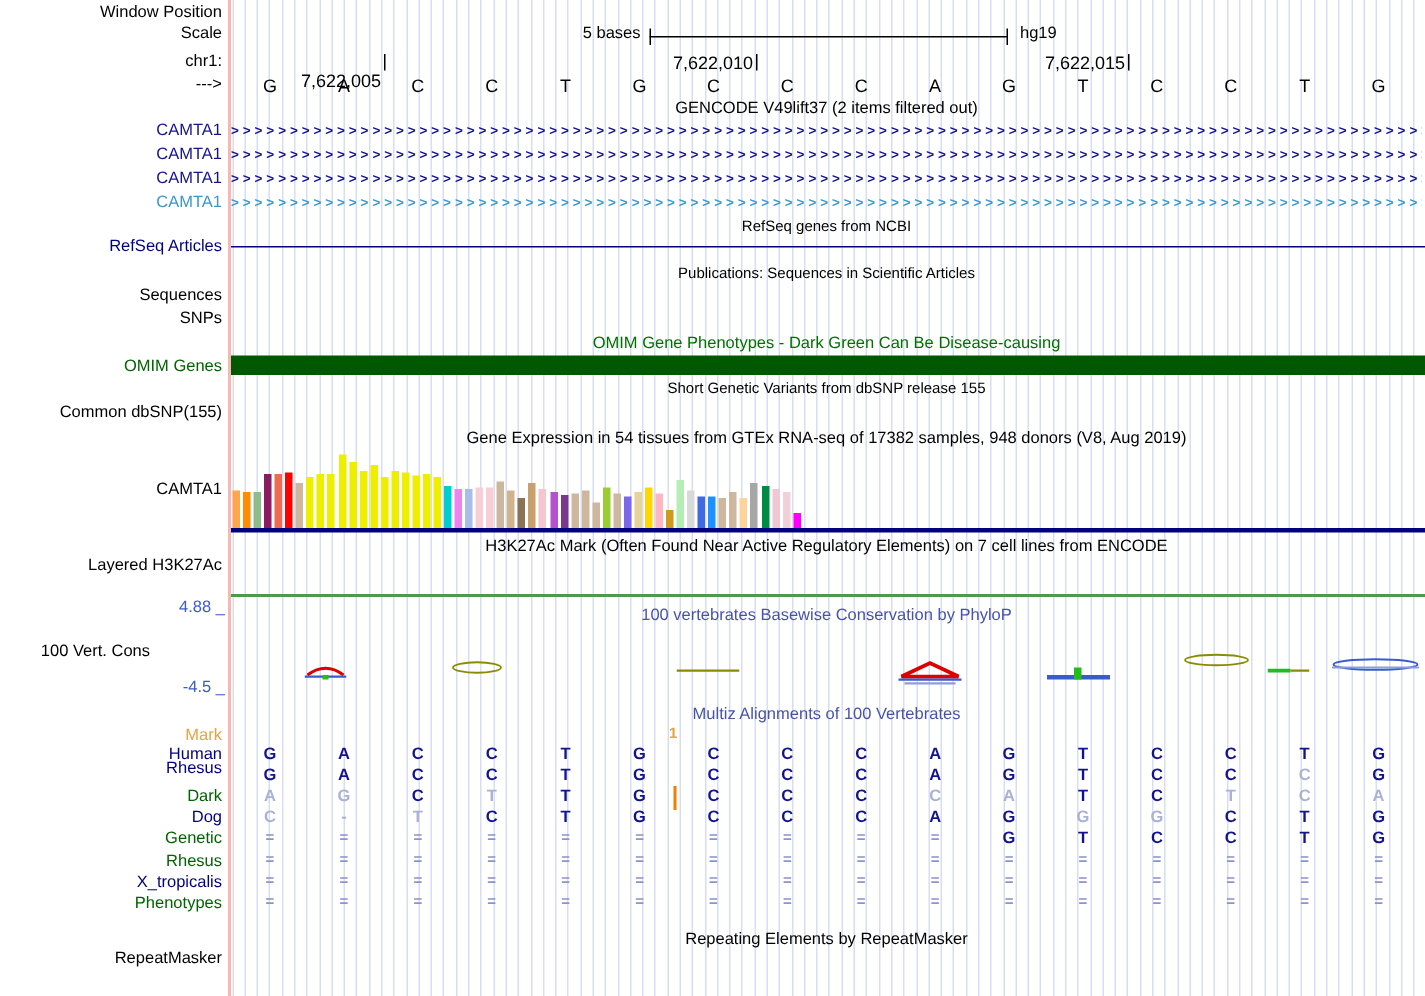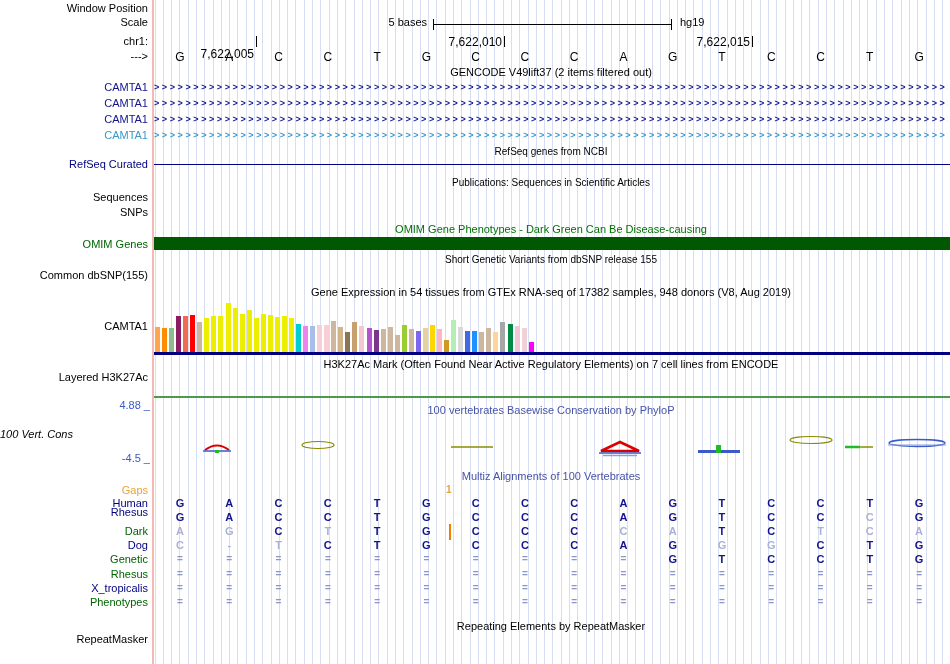--- a/index.html
+++ b/index.html
@@ -153,21 +153,21 @@
       <div class="abs" style="top: 66px; left: 152px; width: 798px; text-align: center; font-size: 11px;">GENCODE V49lift37 (2 items filtered out)</div>
       <div class="abs" style="top: 81px; left: 0px; width: 148px; text-align: right; font-size: 11px; color: rgb(19, 19, 140);">CAMTA1</div>
       <div class="abs chev" style="top: 81px; color: rgb(19, 19, 140);">&gt;&gt;&gt;&gt;&gt;&gt;&gt;&gt;&gt;&gt;&gt;&gt;&gt;&gt;&gt;&gt;&gt;&gt;&gt;&gt;&gt;&gt;&gt;&gt;&gt;&gt;&gt;&gt;&gt;&gt;&gt;&gt;&gt;&gt;&gt;&gt;&gt;&gt;&gt;&gt;&gt;&gt;&gt;&gt;&gt;&gt;&gt;&gt;&gt;&gt;&gt;&gt;&gt;&gt;&gt;&gt;&gt;&gt;&gt;&gt;&gt;&gt;&gt;&gt;&gt;&gt;&gt;&gt;&gt;&gt;&gt;&gt;&gt;&gt;&gt;&gt;&gt;&gt;&gt;&gt;&gt;&gt;&gt;&gt;&gt;&gt;&gt;&gt;&gt;&gt;&gt;&gt;&gt;&gt;&gt;&gt;&gt;&gt;&gt;&gt;&gt;&gt;&gt;&gt;&gt;&gt;&gt;&gt;&gt;&gt;&gt;&gt;&gt;&gt;&gt;&gt;&gt;&gt;&gt;&gt;&gt;&gt;&gt;&gt;&gt;&gt;&gt;&gt;&gt;&gt;</div>
       <div class="abs" style="top: 97px; left: 0px; width: 148px; text-align: right; font-size: 11px; color: rgb(19, 19, 140);">CAMTA1</div>
       <div class="abs chev" style="top: 97px; color: rgb(19, 19, 140);">&gt;&gt;&gt;&gt;&gt;&gt;&gt;&gt;&gt;&gt;&gt;&gt;&gt;&gt;&gt;&gt;&gt;&gt;&gt;&gt;&gt;&gt;&gt;&gt;&gt;&gt;&gt;&gt;&gt;&gt;&gt;&gt;&gt;&gt;&gt;&gt;&gt;&gt;&gt;&gt;&gt;&gt;&gt;&gt;&gt;&gt;&gt;&gt;&gt;&gt;&gt;&gt;&gt;&gt;&gt;&gt;&gt;&gt;&gt;&gt;&gt;&gt;&gt;&gt;&gt;&gt;&gt;&gt;&gt;&gt;&gt;&gt;&gt;&gt;&gt;&gt;&gt;&gt;&gt;&gt;&gt;&gt;&gt;&gt;&gt;&gt;&gt;&gt;&gt;&gt;&gt;&gt;&gt;&gt;&gt;&gt;&gt;&gt;&gt;&gt;&gt;&gt;&gt;&gt;&gt;&gt;&gt;&gt;&gt;&gt;&gt;&gt;&gt;&gt;&gt;&gt;&gt;&gt;&gt;&gt;&gt;&gt;&gt;&gt;&gt;&gt;&gt;&gt;&gt;&gt;</div>
       <div class="abs" style="top: 113px; left: 0px; width: 148px; text-align: right; font-size: 11px; color: rgb(19, 19, 140);">CAMTA1</div>
       <div class="abs chev" style="top: 113px; color: rgb(19, 19, 140);">&gt;&gt;&gt;&gt;&gt;&gt;&gt;&gt;&gt;&gt;&gt;&gt;&gt;&gt;&gt;&gt;&gt;&gt;&gt;&gt;&gt;&gt;&gt;&gt;&gt;&gt;&gt;&gt;&gt;&gt;&gt;&gt;&gt;&gt;&gt;&gt;&gt;&gt;&gt;&gt;&gt;&gt;&gt;&gt;&gt;&gt;&gt;&gt;&gt;&gt;&gt;&gt;&gt;&gt;&gt;&gt;&gt;&gt;&gt;&gt;&gt;&gt;&gt;&gt;&gt;&gt;&gt;&gt;&gt;&gt;&gt;&gt;&gt;&gt;&gt;&gt;&gt;&gt;&gt;&gt;&gt;&gt;&gt;&gt;&gt;&gt;&gt;&gt;&gt;&gt;&gt;&gt;&gt;&gt;&gt;&gt;&gt;&gt;&gt;&gt;&gt;&gt;&gt;&gt;&gt;&gt;&gt;&gt;&gt;&gt;&gt;&gt;&gt;&gt;&gt;&gt;&gt;&gt;&gt;&gt;&gt;&gt;&gt;&gt;&gt;&gt;&gt;&gt;&gt;&gt;</div>
       <div class="abs" style="top: 129px; left: 0px; width: 148px; text-align: right; font-size: 11px; color: rgb(58, 152, 204);">CAMTA1</div>
       <div class="abs chev" style="top: 129px; color: rgb(58, 152, 204);">&gt;&gt;&gt;&gt;&gt;&gt;&gt;&gt;&gt;&gt;&gt;&gt;&gt;&gt;&gt;&gt;&gt;&gt;&gt;&gt;&gt;&gt;&gt;&gt;&gt;&gt;&gt;&gt;&gt;&gt;&gt;&gt;&gt;&gt;&gt;&gt;&gt;&gt;&gt;&gt;&gt;&gt;&gt;&gt;&gt;&gt;&gt;&gt;&gt;&gt;&gt;&gt;&gt;&gt;&gt;&gt;&gt;&gt;&gt;&gt;&gt;&gt;&gt;&gt;&gt;&gt;&gt;&gt;&gt;&gt;&gt;&gt;&gt;&gt;&gt;&gt;&gt;&gt;&gt;&gt;&gt;&gt;&gt;&gt;&gt;&gt;&gt;&gt;&gt;&gt;&gt;&gt;&gt;&gt;&gt;&gt;&gt;&gt;&gt;&gt;&gt;&gt;&gt;&gt;&gt;&gt;&gt;&gt;&gt;&gt;&gt;&gt;&gt;&gt;&gt;&gt;&gt;&gt;&gt;&gt;&gt;&gt;&gt;&gt;&gt;&gt;&gt;&gt;&gt;&gt;</div>
       <div class="abs" style="top: 146px; left: 152px; width: 798px; text-align: center; font-size: 10px;">RefSeq genes from NCBI</div>
-      <div class="abs" style="top: 158px; left: 0px; width: 148px; text-align: right; font-size: 11px; color: rgb(0, 0, 128);">RefSeq Curated</div>
+      <div class="abs" style="top: 158px; left: 0px; width: 148px; text-align: right; font-size: 11px; color: rgb(0, 0, 128);">RefSeq Articles</div>
       <div class="abs" style="top: 164px; left: 154px; width: 796px; height: 1px; background: rgb(0, 0, 128);"></div>
       <div class="abs" style="top: 177px; left: 152px; width: 798px; text-align: center; font-size: 10px;">Publications: Sequences in Scientific Articles</div>
       <div class="abs" style="top: 191px; left: 0px; width: 148px; text-align: right; font-size: 11px; color: rgb(0, 0, 0);">Sequences</div>
       <div class="abs" style="top: 206px; left: 0px; width: 148px; text-align: right; font-size: 11px; color: rgb(0, 0, 0);">SNPs</div>
       <div class="abs" style="top: 223px; left: 152px; width: 798px; text-align: center; font-size: 11px; color: rgb(0, 114, 0);">OMIM Gene Phenotypes - Dark Green Can Be Disease-causing</div>
       <div class="abs" style="top: 238px; left: 0px; width: 148px; text-align: right; font-size: 11px; color: rgb(0, 100, 0);">OMIM Genes</div>
       <div class="abs" style="top: 237px; left: 154px; width: 796px; height: 13px; background: rgb(0, 89, 0);"></div>
       <div class="abs" style="top: 254px; left: 152px; width: 798px; text-align: center; font-size: 10px;">Short Genetic Variants from dbSNP release 155</div>
       <div class="abs" style="top: 269px; left: 0px; width: 148px; text-align: right; font-size: 11px; color: rgb(0, 0, 0);">Common dbSNP(155)</div>
       <div class="abs" style="top: 286px; left: 152px; width: 798px; text-align: center; font-size: 11px;">Gene Expression in 54 tissues from GTEx RNA-seq of 17382 samples, 948 donors (V8, Aug 2019)</div>
@@ -225,21 +225,21 @@
       <div class="abs" style="top: 324px; left: 507.5px; width: 5px; height: 28px; background: rgb(0, 139, 69);"></div>
       <div class="abs" style="top: 326px; left: 514.5px; width: 5px; height: 26px; background: rgb(239, 200, 212);"></div>
       <div class="abs" style="top: 328px; left: 521.6px; width: 5px; height: 24px; background: rgb(240, 209, 216);"></div>
       <div class="abs" style="top: 342px; left: 528.6px; width: 5px; height: 10px; background: rgb(255, 0, 255);"></div>
       <div class="abs" style="top: 352px; left: 154px; width: 796px; height: 3px; background: rgb(0, 0, 128);"></div>
       <div class="abs" style="top: 358px; left: 152px; width: 798px; text-align: center; font-size: 11px;">H3K27Ac Mark (Often Found Near Active Regulatory Elements) on 7 cell lines from ENCODE</div>
       <div class="abs" style="top: 371px; left: 0px; width: 148px; text-align: right; font-size: 11px; color: rgb(0, 0, 0);">Layered H3K27Ac</div>
       <div class="abs" style="top: 396px; left: 154px; width: 796px; height: 2px; background: rgb(77, 154, 77);"></div>
       <div class="abs" style="top: 399px; left: 0px; width: 150px; text-align: right; font-size: 11px; color: rgb(59, 91, 200);">4.88 _</div>
       <div class="abs" style="top: 404px; left: 152px; width: 798px; text-align: center; font-size: 11px; color: rgb(71, 83, 168);">100 vertebrates Basewise Conservation by PhyloP</div>
-      <div class="abs" style="top: 428px; left: 0px; width: 100px; text-align: left; font-size: 11px; color: rgb(0, 0, 0); font-style: italic;">100 Vert. Cons</div>
+      <div class="abs" style="top: 428px; left: 0px; width: 100px; text-align: right; font-size: 11px; color: rgb(0, 0, 0);">100 Vert. Cons</div>
       <div class="abs" style="top: 452px; left: 0px; width: 150px; text-align: right; font-size: 11px; color: rgb(59, 91, 200);">-4.5 _</div>
       <div class="abs" style="top: 441px; left: 203px; width: 28px; height: 18px;"><svg width="28" height="18">
           <path d="M2 9 Q 14 0 26 9" stroke="#dd0000" stroke-width="2" fill="none"></path>
              <line x1="0" y1="10" x2="28" y2="10" stroke="#3b5bc8" stroke-width="1.5"></line>
              <rect x="12" y="9" width="4" height="3" fill="#22bb22"></rect>
         </svg></div>
       <div class="abs" style="top: 438px; left: 301px; width: 34px; height: 18px;"><svg width="34" height="18">
           <ellipse cx="17" cy="7" rx="16" ry="3.5" stroke="#8b8b00" stroke-width="1.2" fill="none"></ellipse>
         </svg></div>
       <div class="abs" style="top: 441px; left: 451px; width: 42px; height: 18px;"><svg width="42" height="18">
@@ -259,21 +259,21 @@
         </svg></div>
       <div class="abs" style="top: 440px; left: 845px; width: 28px; height: 18px;"><svg width="28" height="18">
           <line x1="0" y1="7" x2="15.400000000000002" y2="7" stroke="#22bb22" stroke-width="2.5"></line>
              <line x1="15.400000000000002" y1="7" x2="28" y2="7" stroke="#8b8b00" stroke-width="1.5"></line>
         </svg></div>
       <div class="abs" style="top: 436px; left: 888px; width: 58px; height: 18px;"><svg width="58" height="18">
           <ellipse cx="29" cy="7" rx="28" ry="3.5" stroke="#3b5bc8" stroke-width="1.3" fill="none"></ellipse>
              <line x1="0" y1="9" x2="58" y2="9" stroke="#8ba0d8" stroke-width="1.2"></line>
         </svg></div>
       <div class="abs" style="top: 470px; left: 152px; width: 798px; text-align: center; font-size: 11px; color: rgb(71, 83, 168);">Multiz Alignments of 100 Vertebrates</div>
-      <div class="abs" style="top: 484px; left: 0px; width: 148px; text-align: right; font-size: 11px; color: rgb(232, 163, 61);">Gaps</div>
+      <div class="abs" style="top: 484px; left: 0px; width: 148px; text-align: right; font-size: 11px; color: rgb(232, 163, 61);">Mark</div>
       <div class="abs" style="top: 484px; left: 446px; font-size: 10px; font-weight: bold; color: rgb(232, 163, 61);">1</div>
       <div class="abs" style="top: 524px; left: 449px; width: 2px; height: 16px; background: rgb(240, 128, 0);"></div>
       <div class="abs" style="top: 497px; left: 0px; width: 148px; text-align: right; font-size: 11px; color: rgb(0, 0, 128);">Human</div>
       <div class="abs alnc" style="top: 497px; left: 180px; color: rgb(19, 19, 140); font-size: 11px;">G</div>
       <div class="abs alnc" style="top: 497px; left: 229.27px; color: rgb(19, 19, 140); font-size: 11px;">A</div>
       <div class="abs alnc" style="top: 497px; left: 278.54px; color: rgb(19, 19, 140); font-size: 11px;">C</div>
       <div class="abs alnc" style="top: 497px; left: 327.81px; color: rgb(19, 19, 140); font-size: 11px;">C</div>
       <div class="abs alnc" style="top: 497px; left: 377.08px; color: rgb(19, 19, 140); font-size: 11px;">T</div>
       <div class="abs alnc" style="top: 497px; left: 426.35px; color: rgb(19, 19, 140); font-size: 11px;">G</div>
       <div class="abs alnc" style="top: 497px; left: 475.62px; color: rgb(19, 19, 140); font-size: 11px;">C</div>

